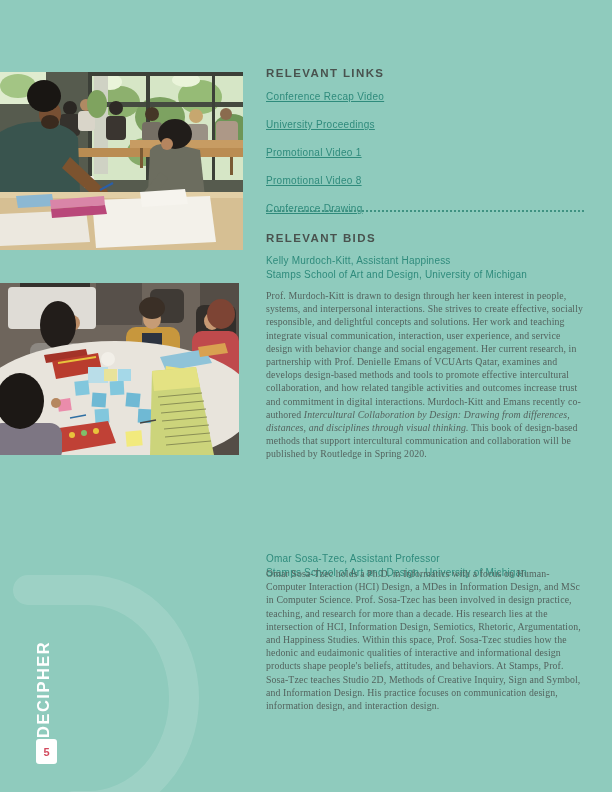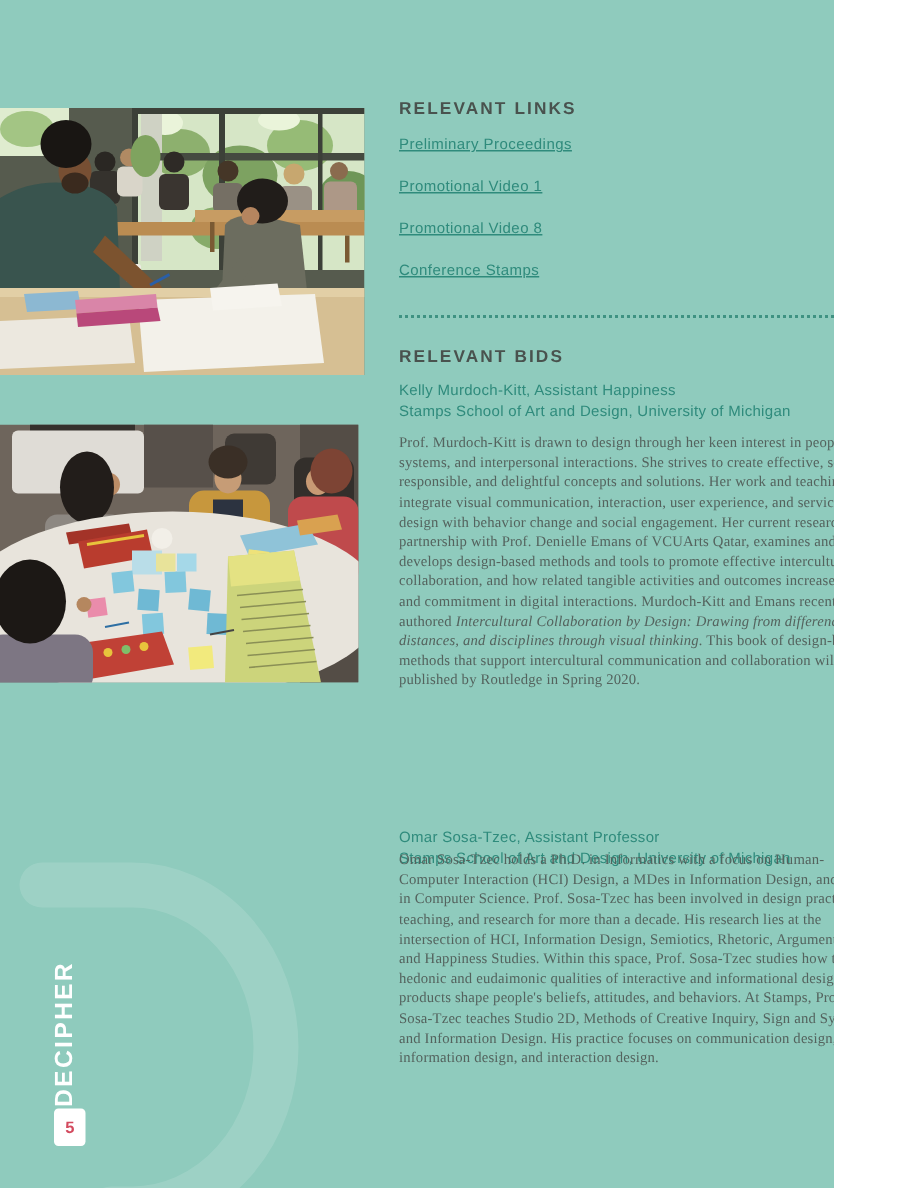--- a/index.html
+++ b/index.html
@@ -1,17 +1,17 @@
 <!DOCTYPE html>
 <html><head>
 <meta charset="utf-8">
 <style>
   html,body{margin:0;padding:0;}
   body{width:612px;height:792px;font-family:"Liberation Sans", sans-serif;}
-  .page{position:relative;width:556px;height:792px;background:#8fcbbd;overflow:hidden;}
+  .page{position:relative;width:612px;height:792px;background:#8fcbbd;overflow:hidden;}
 
   
   .watermark{position:absolute;left:0;top:555px;width:230px;height:237px;}
 
   
   .photo{position:absolute;left:0;display:block;}
   .photo svg{display:block;}
   .photo-1{top:72px;width:243px;height:178px;}
   .photo-2{top:283px;width:239px;height:172px;}
 
@@ -177,24 +177,25 @@
       <line x1="70" y1="135" x2="86" y2="132" stroke="#2e6fa3" stroke-width="1.5"></line>
 
       <rect x="-10" y="140" width="72" height="40" rx="12" fill="#7d7683"></rect>
       <ellipse cx="20" cy="118" rx="24" ry="28" fill="#1c1815"></ellipse>
       <circle cx="56" cy="120" r="5" fill="#b5875f"></circle>
     </svg>
   </div>
 
   <div class="col h-section" style="top:67px;">RELEVANT LINKS</div>
   <nav class="col links">
-    <a href="#">Preliminary Proceedings</a>
+    <a href="#">Conference Recap Video</a>
+    <a href="#">University Proceedings</a>
     <a href="#">Promotional Video 1</a>
     <a href="#">Promotional Video 8</a>
-    <a href="#">Conference Stamps</a>
+    <a href="#">Conference Drawing</a>
   </nav>
 
   <div class="sep"></div>
 
   <div class="col h-section" style="top:232px;">RELEVANT BIDS</div>
 
   <div class="col name-block" style="top:254px;">
     <div>Kelly Murdoch-Kitt, Assistant Happiness</div>
     <div>Stamps School of Art and Design, University of Michigan</div>
   </div>

